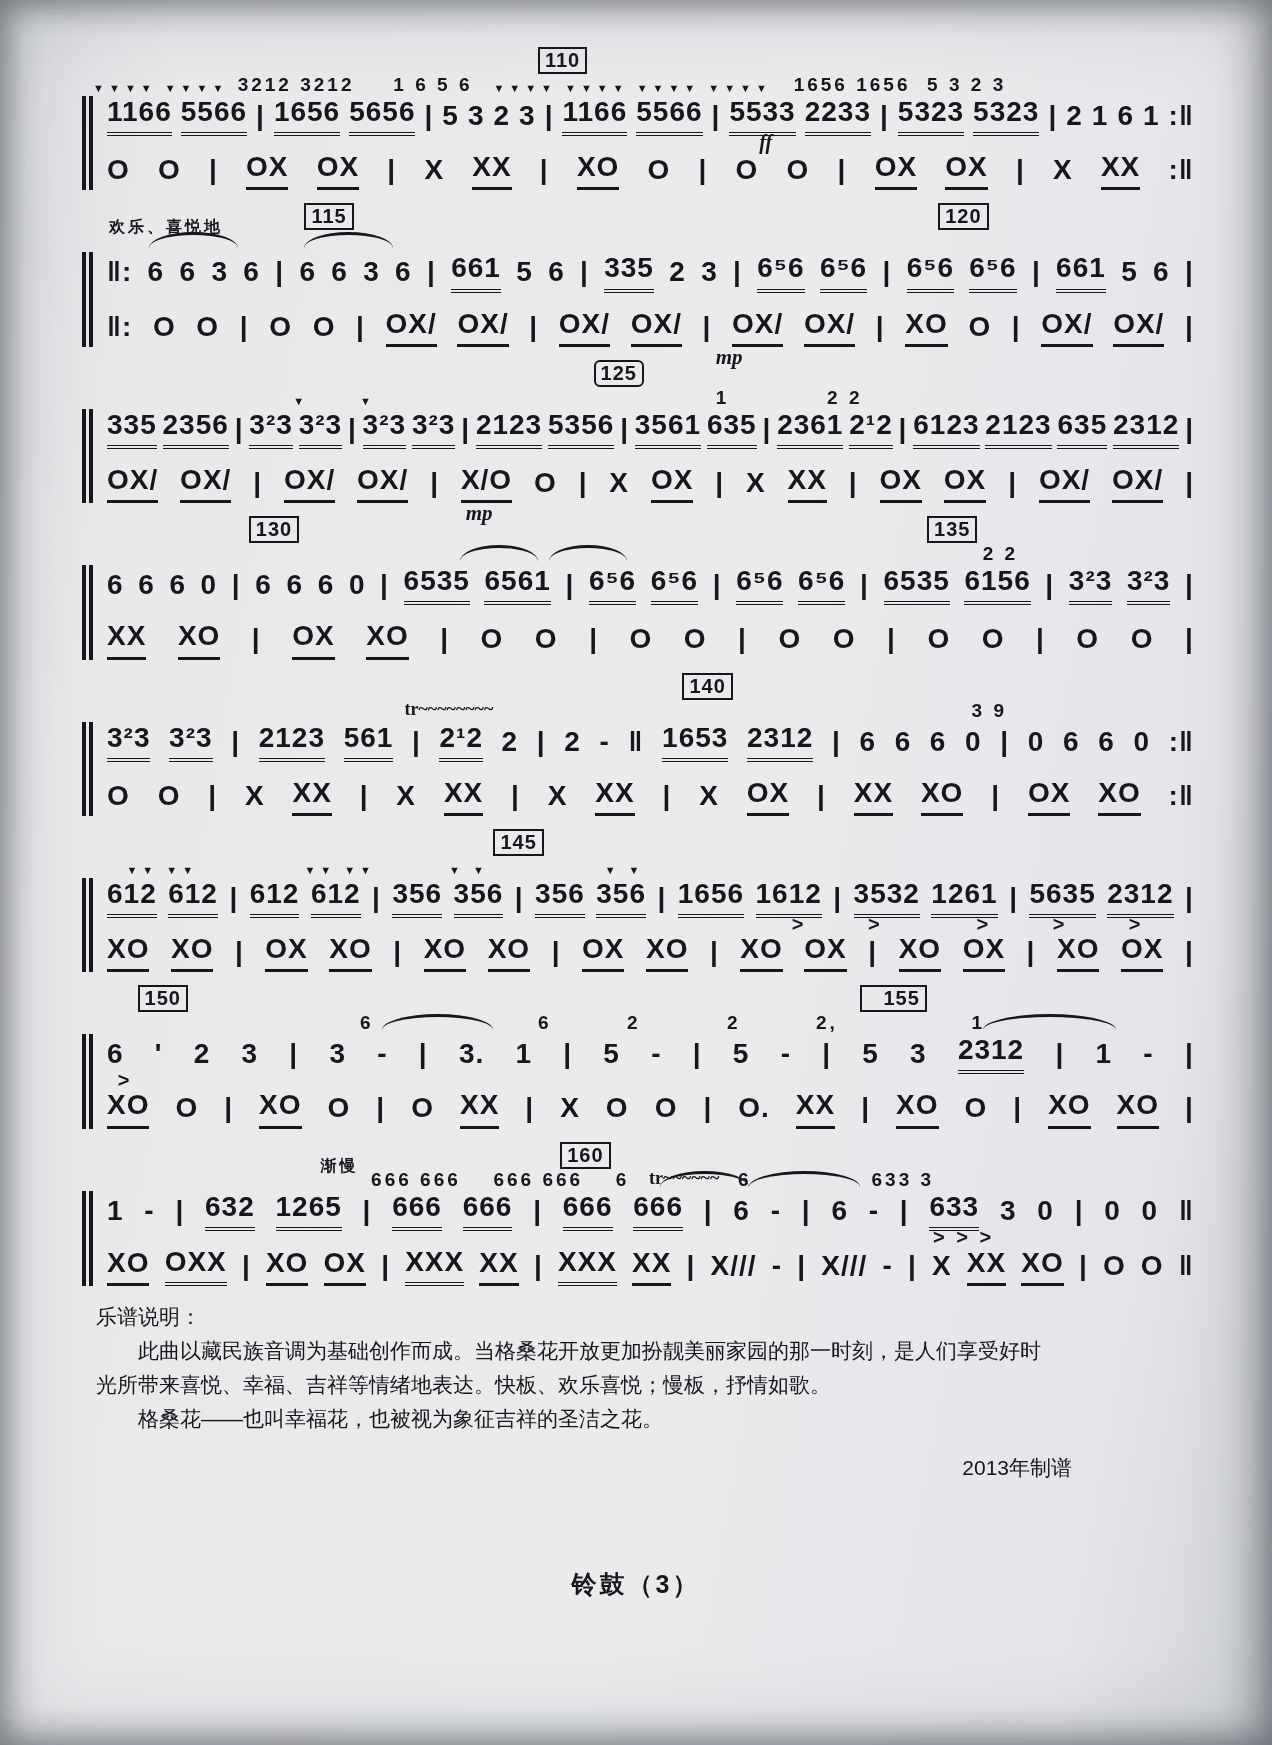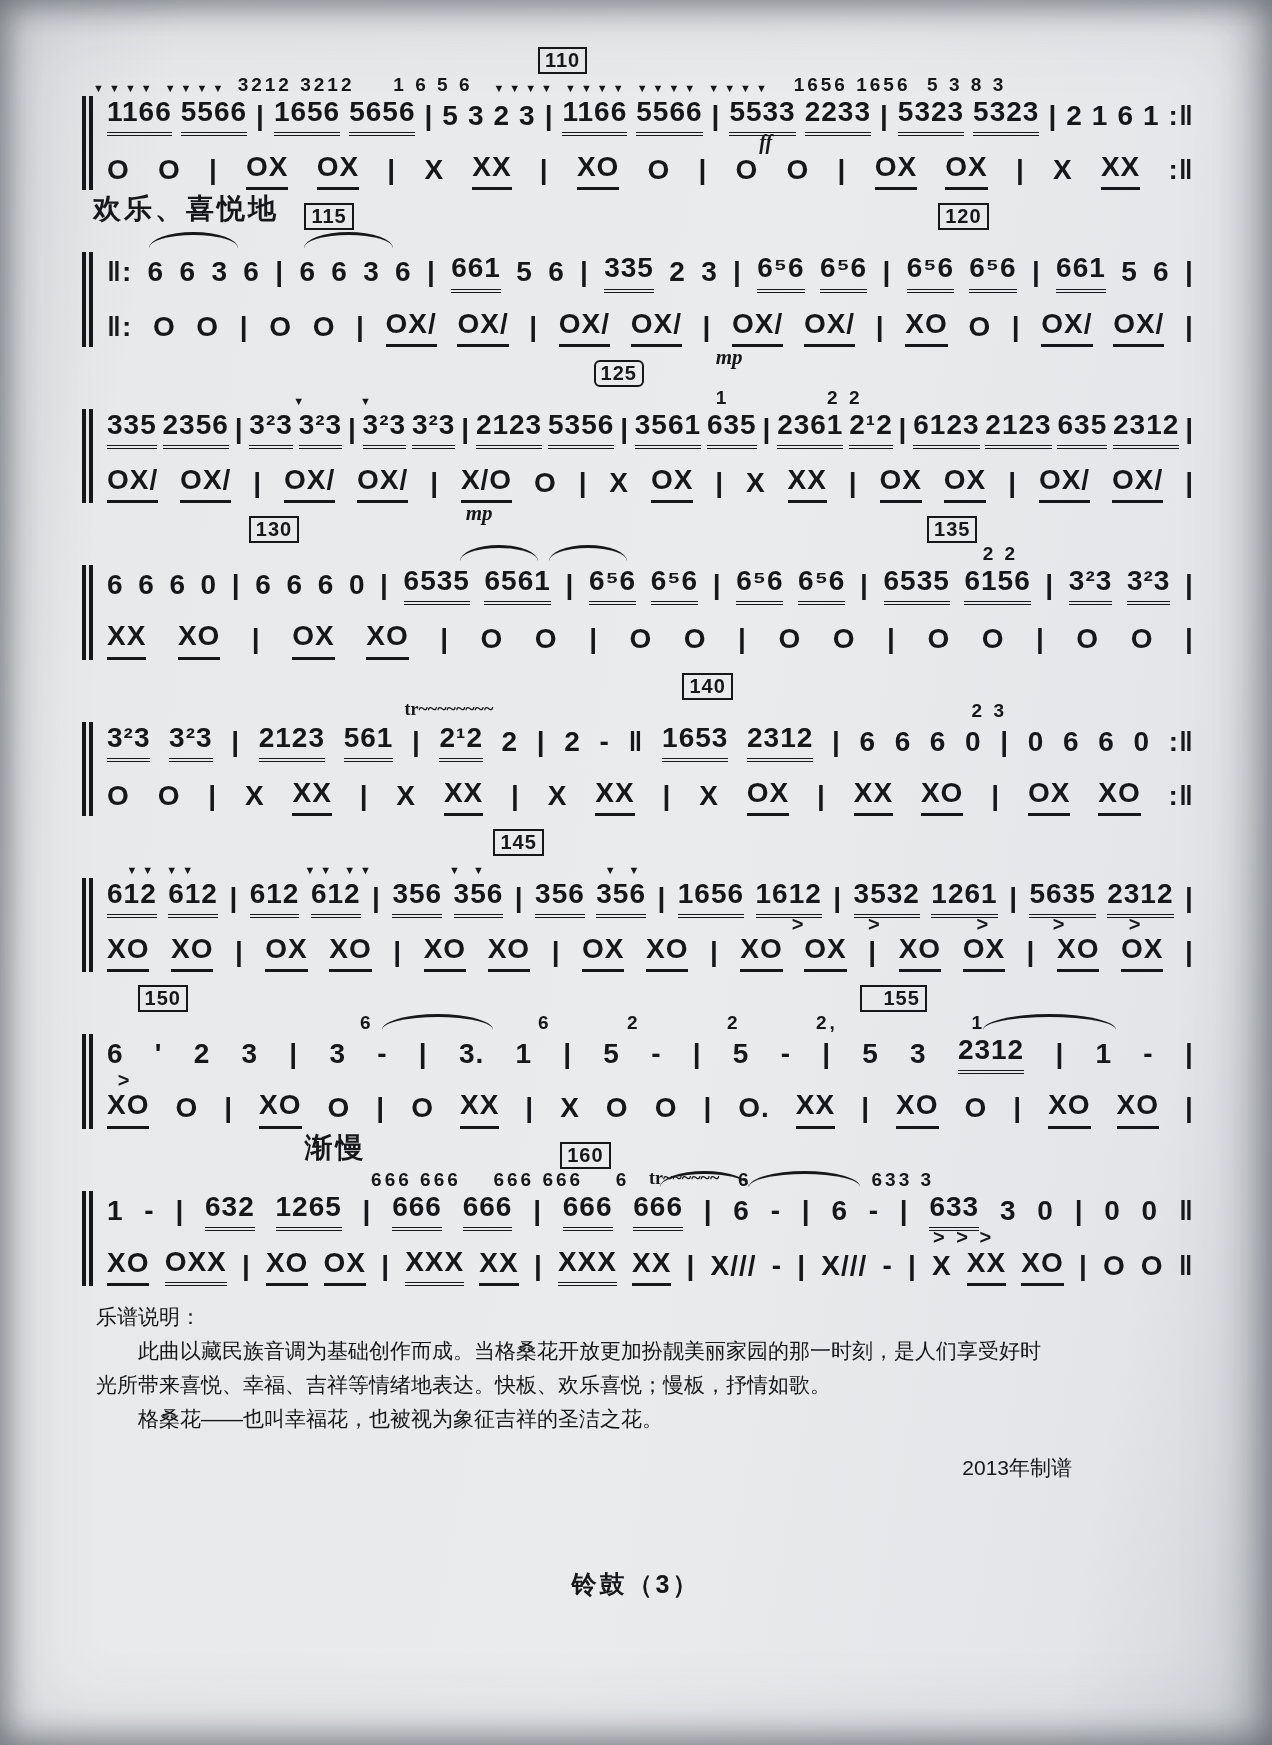--- a/index.html
+++ b/index.html
@@ -11,21 +11,21 @@
     font-family:"Liberation Sans",sans-serif;color:#16171a;overflow:hidden;}
   .content{position:absolute;left:82px;top:48px;width:1112px;}
   .sys{position:relative;margin-bottom:14px;}
   .ann{position:relative;height:48px;}
   .an{position:absolute;bottom:0;white-space:nowrap;}
   .small{font-size:19px;font-weight:bold;letter-spacing:3px;}
   .box{font-size:20px;font-weight:bold;border:2px solid #16171a;padding:0 5px;bottom:22px;letter-spacing:1px;}
   .acc{font-size:11px;letter-spacing:5px;bottom:2px;}
   .tr{font-size:18px;font-weight:bold;font-family:Liberation Serif, serif;bottom:2px;}
   .dyn{font-size:21px;font-weight:bold;font-style:italic;font-family:"Liberation Serif",serif;}
-  .tempo{font-size:28px;font-weight:bold;letter-spacing:3px;bottom:24px;}
+  .tempo{font-size:16px;font-weight:bold;letter-spacing:3px;bottom:14px;margin-left:16px;}
   .arc{height:13px;border-top:3px solid #16171a;border-radius:50%/100% 100% 0 0;bottom:4px;}
   .stave{border-left:11px double #16171a;padding-left:14px;}
   .line{display:flex;justify-content:space-between;align-items:flex-end;
         font-weight:bold;font-size:28px;letter-spacing:1px;}
   .line span{padding-bottom:4px;line-height:1.15;}
   .u1{border-bottom:3px solid #16171a;}
   .u2{border-bottom:4px double #16171a;}
   .annmid{position:relative;height:15px;}
   .annmid .an{bottom:-3px;font-size:20px;font-weight:bold;}
   .annbot{position:relative;height:0;overflow:visible;}
@@ -44,21 +44,21 @@
   <div class="content">
     <div id="systems">
   <div class="sys">
     <div class="ann">
             <span class="an acc" style="left: 1%;">▼▼▼▼ ▼▼▼▼</span>
             <span class="an small" style="left: 14%;">3212 3212</span>
             <span class="an small" style="left: 28%;">1 6 5 6</span>
             <span class="an acc" style="left: 37%;">▼▼▼▼ ▼▼▼▼ ▼▼▼▼ ▼▼▼▼</span>
             <span class="an box" style="left: 41%;">110</span>
             <span class="an small" style="left: 64%;">1656 1656</span>
-            <span class="an small" style="left: 76%;">5 3 8 3</span>
+            <span class="an small" style="left: 76%;">5 3 2 3</span>
           </div>
     <div class="stave">
       <div class="line melody">
               <span class="u2">1166</span>
               <span class="u2">5566</span>
               <span>|</span>
               <span class="u2">1656</span>
               <span class="u2">5656</span>
               <span>|</span>
               <span>5</span>
@@ -307,21 +307,21 @@
               <span>|</span>
             </div>
       <div class="annbot"></div>
     </div>
   </div>
 
   <div class="sys">
     <div class="ann">
             <span class="an tr" style="left: 29%;">tr~~~~~~~~</span>
             <span class="an box" style="left: 54%;">140</span>
-            <span class="an small" style="left: 80%;">2 3</span>
+            <span class="an small" style="left: 80%;">3 9</span>
           </div>
     <div class="stave">
       <div class="line melody">
               <span class="u2">3²3</span>
               <span class="u2">3²3</span>
               <span>|</span>
               <span class="u2">2123</span>
               <span class="u2">561</span>
               <span>|</span>
               <span class="u2">2¹2</span>

